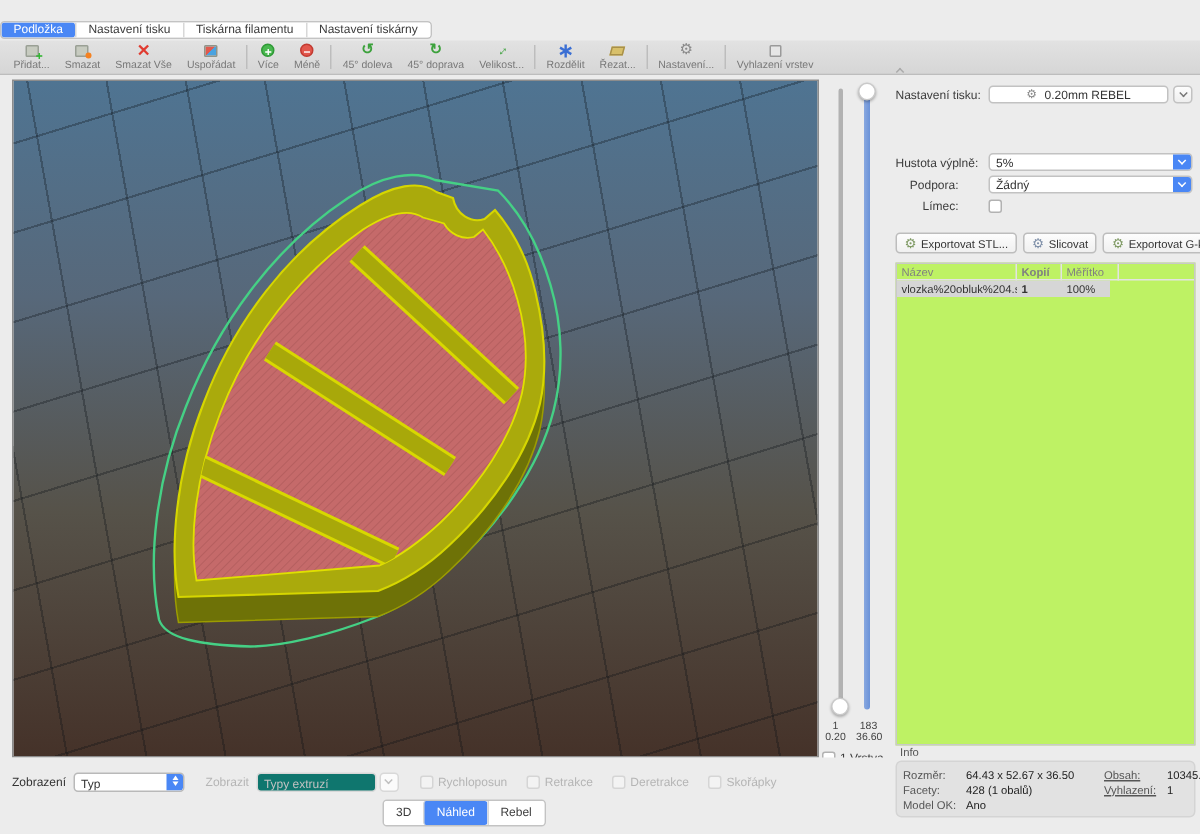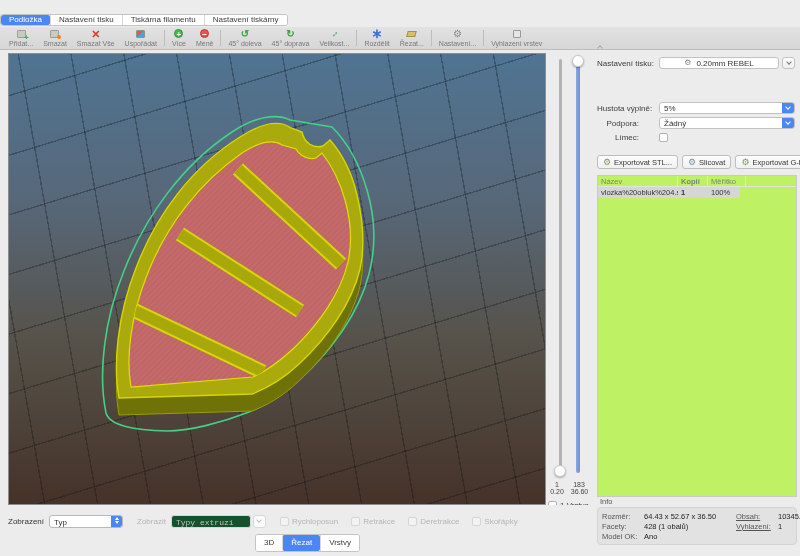--- a/index.html
+++ b/index.html
@@ -126,21 +126,21 @@
   .bb-row{position:absolute;left:8px;top:9px;height:14px;display:flex;align-items:center;font-size:8px;}
   .bb-label{color:#333;margin-right:5px;}
   .bb-label.dis{color:#b5b5b5;}
   .combo{width:74px;height:13px;background:#fff;border:1px solid #b9b9b9;border-radius:3px;
     display:flex;align-items:flex-end;overflow:hidden;margin-right:14px;}
   .combo .cval{flex:1;padding-left:4px;color:#333;}
   .stepper{width:11px;height:13px;background:#4a87f5;border-radius:0 2px 2px 0;
     display:flex;flex-direction:column;align-items:center;justify-content:center;gap:1px;flex:none;}
   .tri-up{width:0;height:0;border-left:2.5px solid transparent;border-right:2.5px solid transparent;border-bottom:3px solid #fff;}
   .tri-dn{width:0;height:0;border-left:2.5px solid transparent;border-right:2.5px solid transparent;border-top:3px solid #fff;}
-  .combo.disabled{background:#14532d;border-color:#d8d8d8;width:80px;margin-right:2px;font-family:Liberation Mono, monospace;}
+  .combo.disabled{background:#0f766e;border-color:#d8d8d8;width:80px;margin-right:2px;}
   .combo.disabled .cval{color:#c2c2c2;}
   .bb-chevbtn{width:13px;height:13px;background:#fbfbfb;border:1px solid #d8d8d8;border-radius:3px;
     display:flex;align-items:center;justify-content:center;margin-right:14px;}
   .bb-cb{display:flex;align-items:center;gap:3px;margin-right:13px;color:#b5b5b5;white-space:nowrap;}
   .viewswitch{position:absolute;left:255px;top:26px;}
   .viewswitch .seg{height:18px;}
   .viewswitch .segbtn{line-height:11px;}
 </style>
 </head>
 <body>
@@ -417,19 +417,19 @@
         <span>Deretrakce</span>
       </span>
       <span class="bb-cb">
         <span class="cb disabled"></span>
         <span>Skořápky</span>
       </span>
     </div>
     <div class="viewswitch">
       <div class="seg">
         <button class="segbtn">3D</button>
-        <button class="segbtn active">Řezat</button>
-        <button class="segbtn">Vrstvy</button>
+        <button class="segbtn active">Náhled</button>
+        <button class="segbtn">Rebel</button>
       </div>
     </div>
   </div>
 
 </div>
 
 </body></html>

